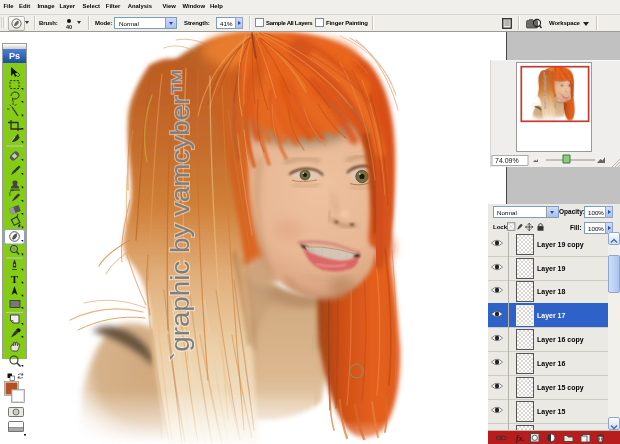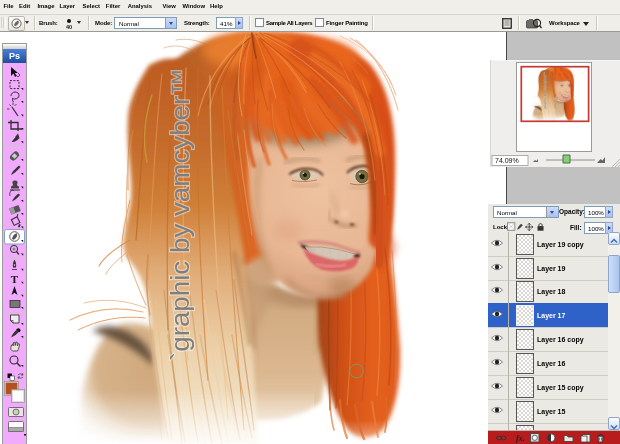--- a/index.html
+++ b/index.html
@@ -16,21 +16,21 @@
   .vsep{position:absolute;top:1px;width:1px;height:14px;background:#cac7bf;border-right:1px solid #fff;}
   .lbl{position:absolute;top:5px;}
   #layers{font-weight:600;}
   #layers .obox{font-weight:normal;}
   .obox{position:absolute;background:#fff;border:1px solid #7f9db9;font-size:6.2px;font-weight:normal;letter-spacing:0;}
   .cb{position:absolute;width:7px;height:7px;background:#fff;border:1px solid #7b8aa2;}
   
   #canvas{left:0;top:32px;width:506px;height:412px;background:#fff;}
   #canvline{left:506px;top:32px;width:1px;height:412px;background:#474747;}
   
-  #toolbox{left:2px;top:43px;width:25px;height:401px;background:#f0abfc;
+  #toolbox{left:2px;top:43px;width:25px;height:316px;background:#84cc16;
     border:1px solid #9b9b98;border-bottom:none;box-sizing:border-box;}
   #tbgrip{position:absolute;left:0;top:0;width:23px;height:5px;
     background:linear-gradient(#ffffff,#cfcdc9);border-bottom:1px solid #b9b7b3;}
   #pslogo{position:absolute;left:0;top:5px;width:23px;height:14px;
     background:linear-gradient(#4a7bd4,#16ay62);
     background:linear-gradient(#4d7fd6,#1d4f9e);
     color:#fff;font-size:9px;font-weight:bold;text-align:center;line-height:14px;}
   
   #layers{left:488px;top:204px;width:132px;height:240px;background:#ebe9e4;}
   .lrow{position:absolute;left:0;width:120px;height:24px;border-bottom:1px solid #cfccc4;font-size:7px;}

